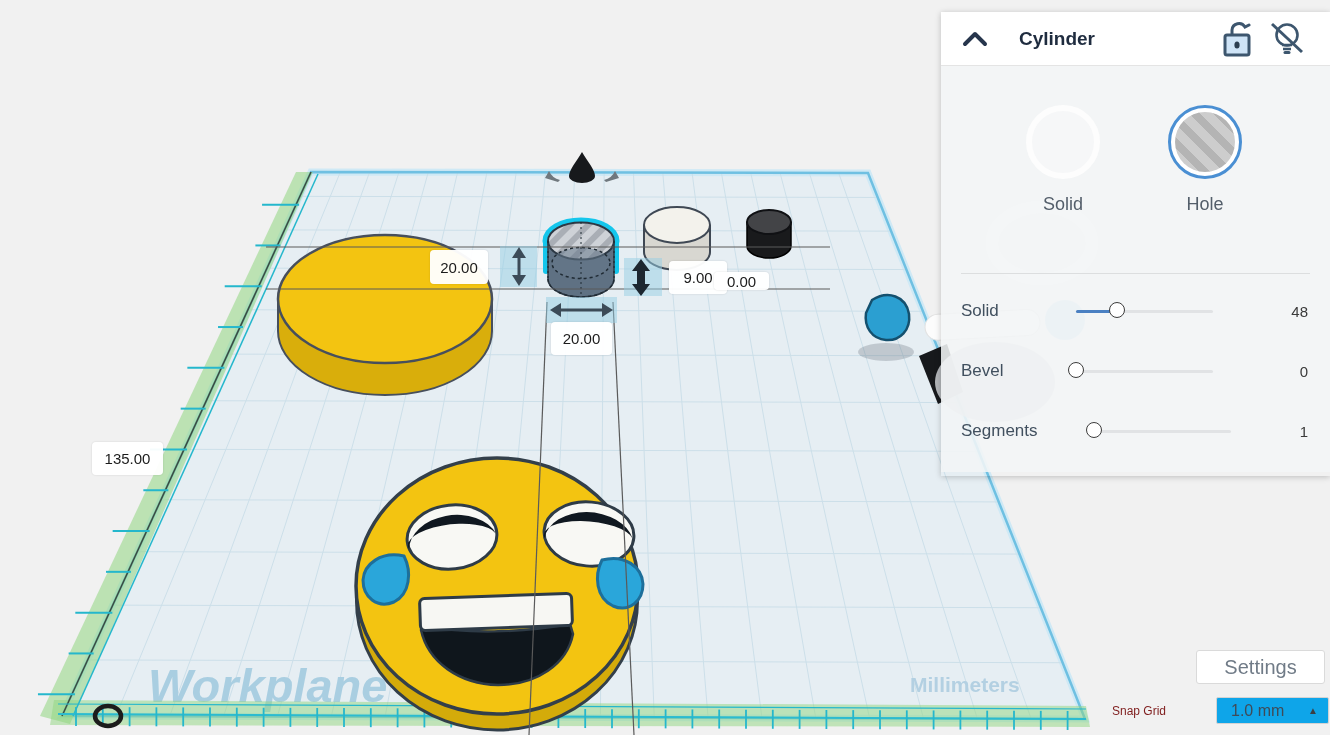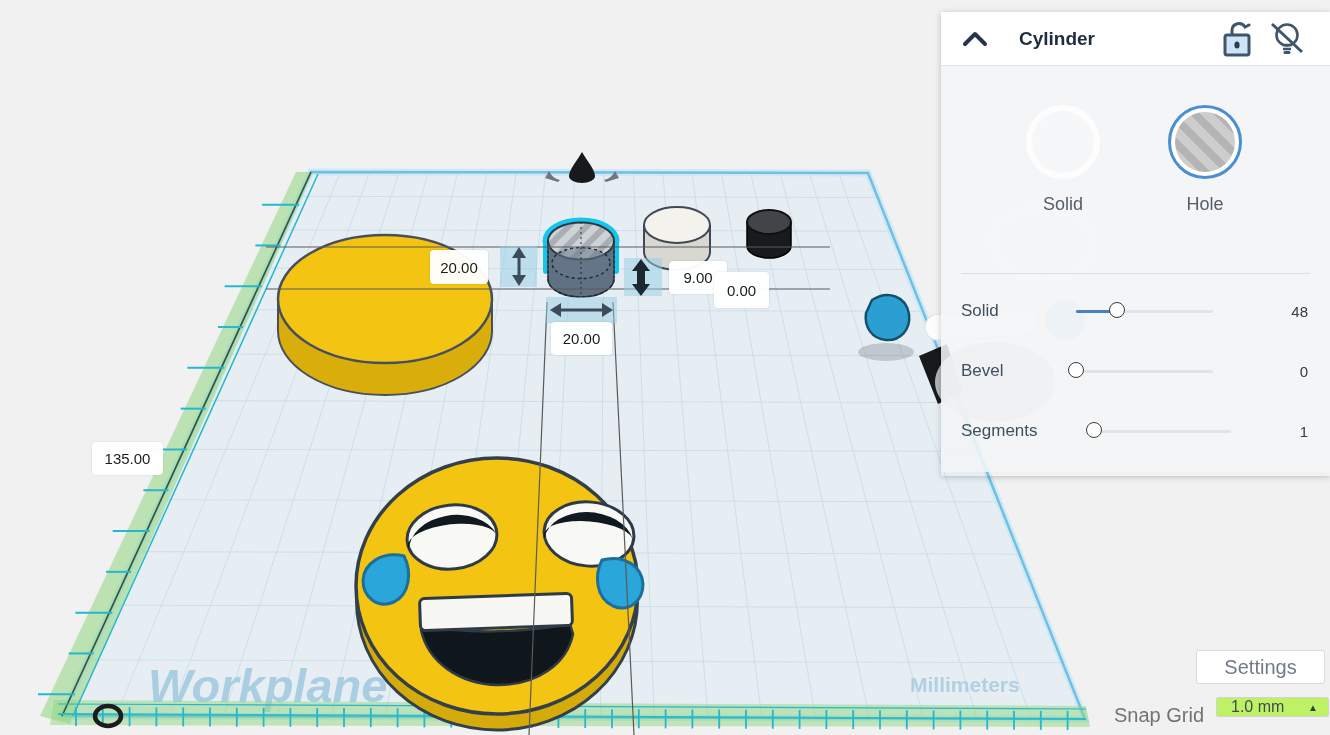--- a/index.html
+++ b/index.html
@@ -32,22 +32,22 @@
   .srow .lbl{width:115px;font-size:17px;color:#41505f;}
   .track{position:relative;width:137px;height:3px;background:#e1e3e5;border-radius:2px;}
   .fill{position:absolute;left:0;top:0;height:3px;background:#4a80c2;border-radius:2px;}
   .thumb{position:absolute;top:-8px;width:16px;height:16px;border-radius:50%;background:#fff;
          border:1.6px solid #3c3c3c;box-sizing:border-box;}
   .sval{margin-left:auto;font-size:15px;color:#3a3a3a;}
   
   .settings-btn{position:absolute;left:1196px;top:650px;width:127px;height:32px;background:#fff;
                 border:1px solid #dadada;border-radius:3px;display:flex;align-items:center;justify-content:center;
                 font-size:20px;color:#707b87;cursor:pointer;}
-  .snap-label{position:absolute;left:1112px;top:704px;width:94px;text-align:center;font-size:20px;color:#737373;}
-  .snap-dd{position:absolute;left:1216px;top:697px;width:113px;height:20px;background:#bef264;
+  .snap-label{position:absolute;left:1112px;top:704px;width:94px;text-align:left;font-size:12px;color:#7f1d1d;}
+  .snap-dd{position:absolute;left:1216px;top:697px;width:113px;height:27px;background:#0ea5e9;
            border:1px solid #d3d3d3;border-radius:2px;box-sizing:border-box;display:flex;align-items:center;
            justify-content:space-between;padding:0 10px 0 14px;font-size:16px;color:#3f4b58;cursor:pointer;}
   .snap-caret{font-size:10px;color:#3a3f45;}
 </style>
 </head>
 <body>
 
 <div class="stage">
 
   <svg id="scene" width="1330" height="735" viewBox="0 0 1330 735" style="position:absolute;left:0;top:0">
@@ -246,21 +246,21 @@
       <rect x="546" y="297" width="71" height="26" fill="rgba(150,205,228,0.5)"></rect>
       <line x1="558" y1="310" x2="605" y2="310" stroke="#3c4b58" stroke-width="3"></line>
       <polygon points="550,310 561,303 561,317" fill="#3c4b58"></polygon>
       <polygon points="613,310 602,303 602,317" fill="#3c4b58"></polygon>
     </g>
   </svg>
 
   <div class="dim-label" style="left:430px;top:250px;width:58px;height:34px;">20.00</div>
   <div class="dim-label" style="left:551px;top:322px;width:61px;height:33px;">20.00</div>
   <div class="dim-label" style="left:669px;top:261px;width:58px;height:33px;">9.00</div>
-  <div class="dim-label" style="left:714px;top:272px;width:55px;height:36px;">0.00</div>
+  <div class="dim-label" style="left:714px;top:272px;width:55px;height:18px;">0.00</div>
   <div class="dim-label" style="left:92px;top:442px;width:71px;height:33px;">135.00</div>
 
   <div class="panel">
     <div class="panel-header">
       <svg width="28" height="18" viewBox="0 0 28 18">
         <polyline points="4,14 14,4 24,14" fill="none" stroke="#26354c" stroke-width="4" stroke-linecap="round" stroke-linejoin="round"></polyline>
       </svg>
       <span class="panel-title">Cylinder</span>
       <span class="hdr-icons">
         <svg width="31" height="36" viewBox="0 0 31 36">

